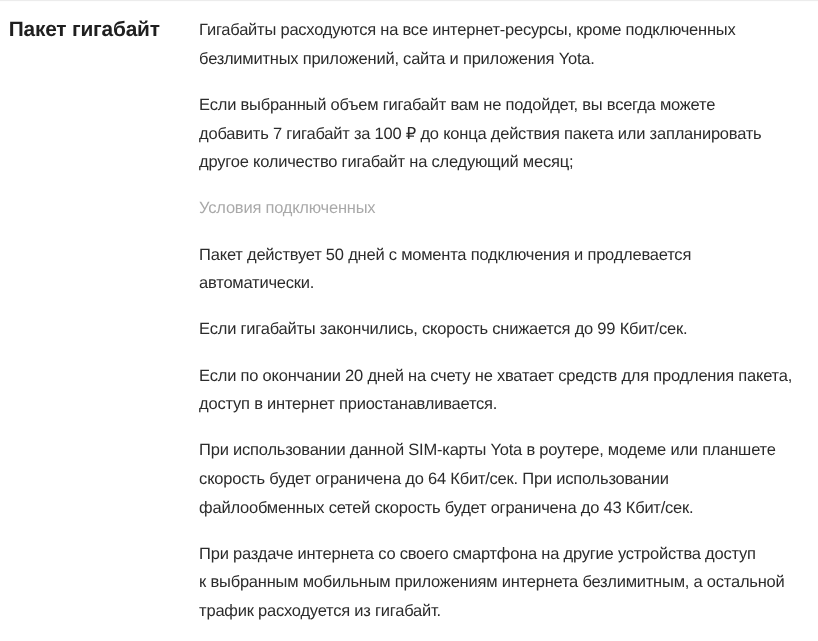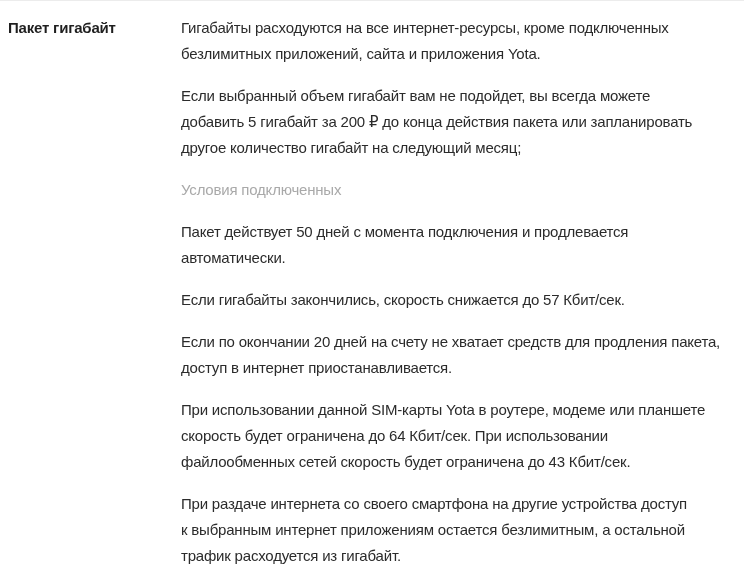--- a/index.html
+++ b/index.html
@@ -21,21 +21,21 @@
     display: flex;
     align-items: flex-start;
     border-top: 1px solid #ececec;
     width: 100%;
     height: 100%;
   }
   .term {
     width: 181px;
     flex: 0 0 181px;
     padding: 14px 12px 0 8px;
-    font-size: 15px;
+    font-size: 19px;
     font-weight: 700;
     letter-spacing: -0.2px;
     color: #1f1f1f;
     line-height: 26px;
   }
   .content {
     flex: 1 1 auto;
     max-width: 563px;
     padding-top: 14px;
   }
@@ -54,29 +54,29 @@
 </head>
 <body>
 
 <div class="page">
   <div class="row">
     <div class="term">Пакет гигабайт</div>
     <div class="content">
       <p class="para">Гигабайты расходуются на все интернет-ресурсы, кроме подключенных
 безлимитных приложений, сайта и приложения Yota.</p>
       <p class="para">Если выбранный объем гигабайт вам не подойдет, вы всегда можете
-добавить 5 гигабайт за 200 ₽ до конца действия пакета или запланировать
+добавить 7 гигабайт за 100 ₽ до конца действия пакета или запланировать
 другое количество гигабайт на следующий месяц;</p>
       <p class="para subheading">Условия подключенных</p>
       <p class="para">Пакет действует 50 дней с момента подключения и продлевается
 автоматически.</p>
-      <p class="para">Если гигабайты закончились, скорость снижается до 57 Кбит/сек.</p>
+      <p class="para">Если гигабайты закончились, скорость снижается до 99 Кбит/сек.</p>
       <p class="para">Если по окончании 20 дней на счету не хватает средств для продления пакета,
 доступ в интернет приостанавливается.</p>
       <p class="para">При использовании данной SIM-карты Yota в роутере, модеме или планшете
 скорость будет ограничена до 64 Кбит/сек. При использовании
 файлообменных сетей скорость будет ограничена до 43 Кбит/сек.</p>
       <p class="para">При раздаче интернета со своего смартфона на другие устройства доступ
-к выбранным интернет приложениям остается безлимитным, а остальной
+к выбранным мобильным приложениям интернета безлимитным, а остальной
 трафик расходуется из гигабайт.</p>
     </div>
   </div>
 </div>
 
 </body></html>

